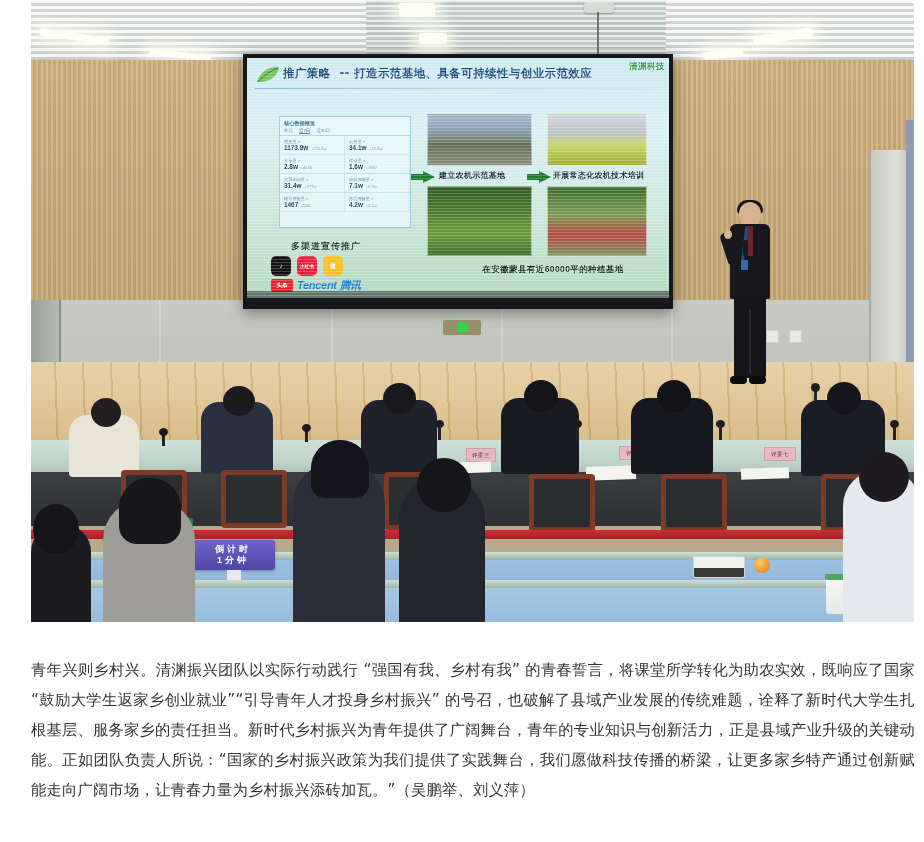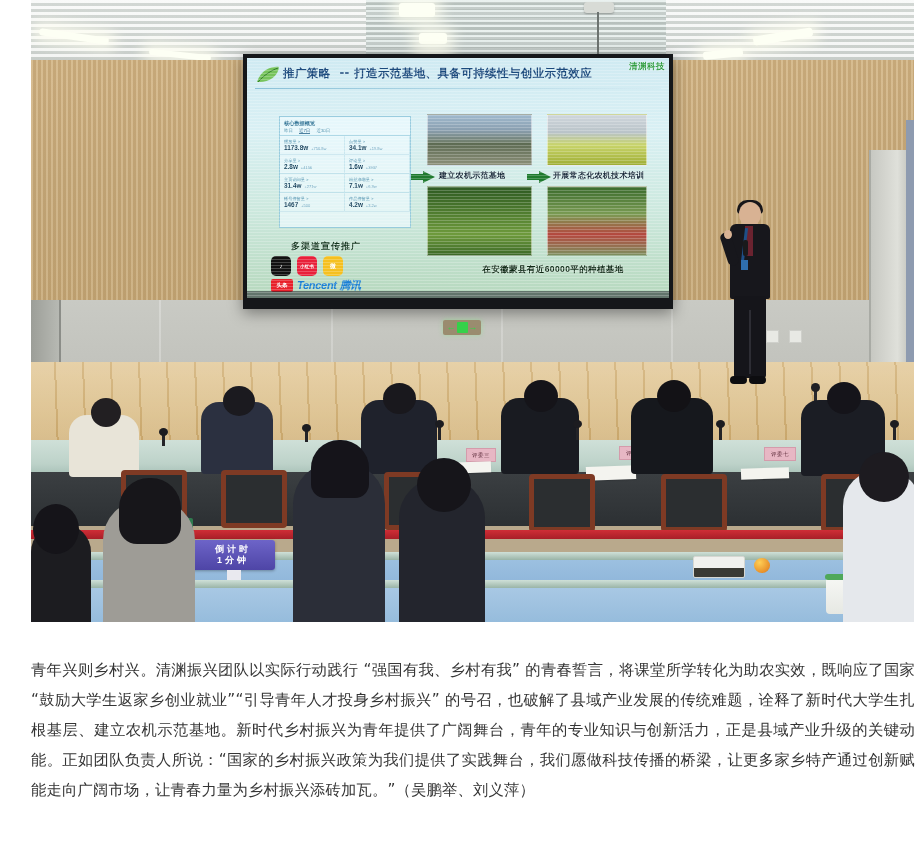--- a/index.html
+++ b/index.html
@@ -579,15 +579,15 @@
       <div class="p-head2" style="left:2px; top:504px; width:46px; height:50px; background:#151419;"></div>
       <div class="person-back" style="left:262px; top:462px; width:92px; height:160px; background:#2b2e38; border-radius:42px 42px 0 0;"></div>
       <div class="p-head2" style="left:280px; top:440px; width:58px; height:58px; background:#15141a; border-radius:28px 28px 14px 14px;"></div>
       <div class="person-back" style="left:812px; top:470px; width:78px; height:152px; background:#e5e8ec; border-radius:36px 36px 0 0;"></div>
       <div class="p-head2" style="left:828px; top:452px; width:50px; height:50px; background:#1d1b20;"></div>
       <div class="person-back" style="left:368px; top:478px; width:86px; height:144px; background:#23252d; border-radius:40px 40px 0 0;"></div>
       <div class="p-head2" style="left:386px; top:458px; width:54px; height:54px; background:#16151a;"></div>
     </div>
   </div>
 
-  <p class="article">青年兴则乡村兴。清渊振兴团队以实际行动践行 “强国有我、乡村有我” 的青春誓言，将课堂所学转化为助农实效，既响应了国家 “鼓励大学生返家乡创业就业”“引导青年人才投身乡村振兴” 的号召，也破解了县域产业发展的传统难题，诠释了新时代大学生扎根基层、建立农机示范基地。新时代乡村振兴为青年提供了广阔舞台，青年的专业知识与创新活力，正是县域产业升级的关键动能。正如团队负责人所说：“国家的乡村振兴政策为我们提供了实践舞台，我们愿做科技传播的桥梁，让更多家乡特产通过创新赋能走向广阔市场，让青春力量为乡村振兴添砖加瓦。”（吴鹏举、刘义萍）</p>
+  <p class="article">青年兴则乡村兴。清渊振兴团队以实际行动践行 “强国有我、乡村有我” 的青春誓言，将课堂所学转化为助农实效，既响应了国家 “鼓励大学生返家乡创业就业”“引导青年人才投身乡村振兴” 的号召，也破解了县域产业发展的传统难题，诠释了新时代大学生扎根基层、服务家乡的责任担当。新时代乡村振兴为青年提供了广阔舞台，青年的专业知识与创新活力，正是县域产业升级的关键动能。正如团队负责人所说：“国家的乡村振兴政策为我们提供了实践舞台，我们愿做科技传播的桥梁，让更多家乡特产通过创新赋能走向广阔市场，让青春力量为乡村振兴添砖加瓦。”（吴鹏举、刘义萍）</p>
 
 </div>
 
 </body></html>

